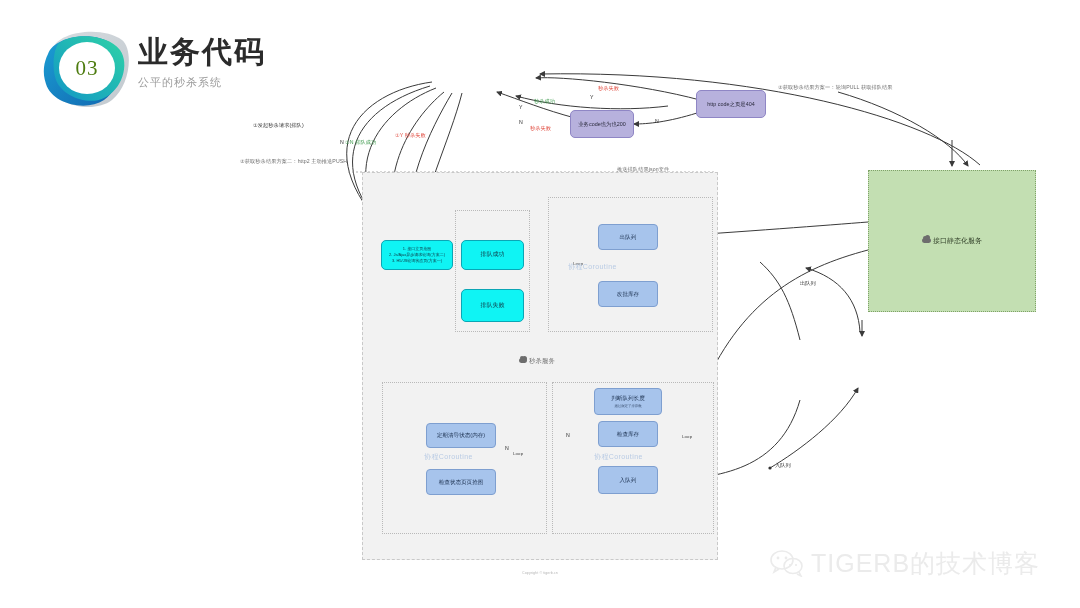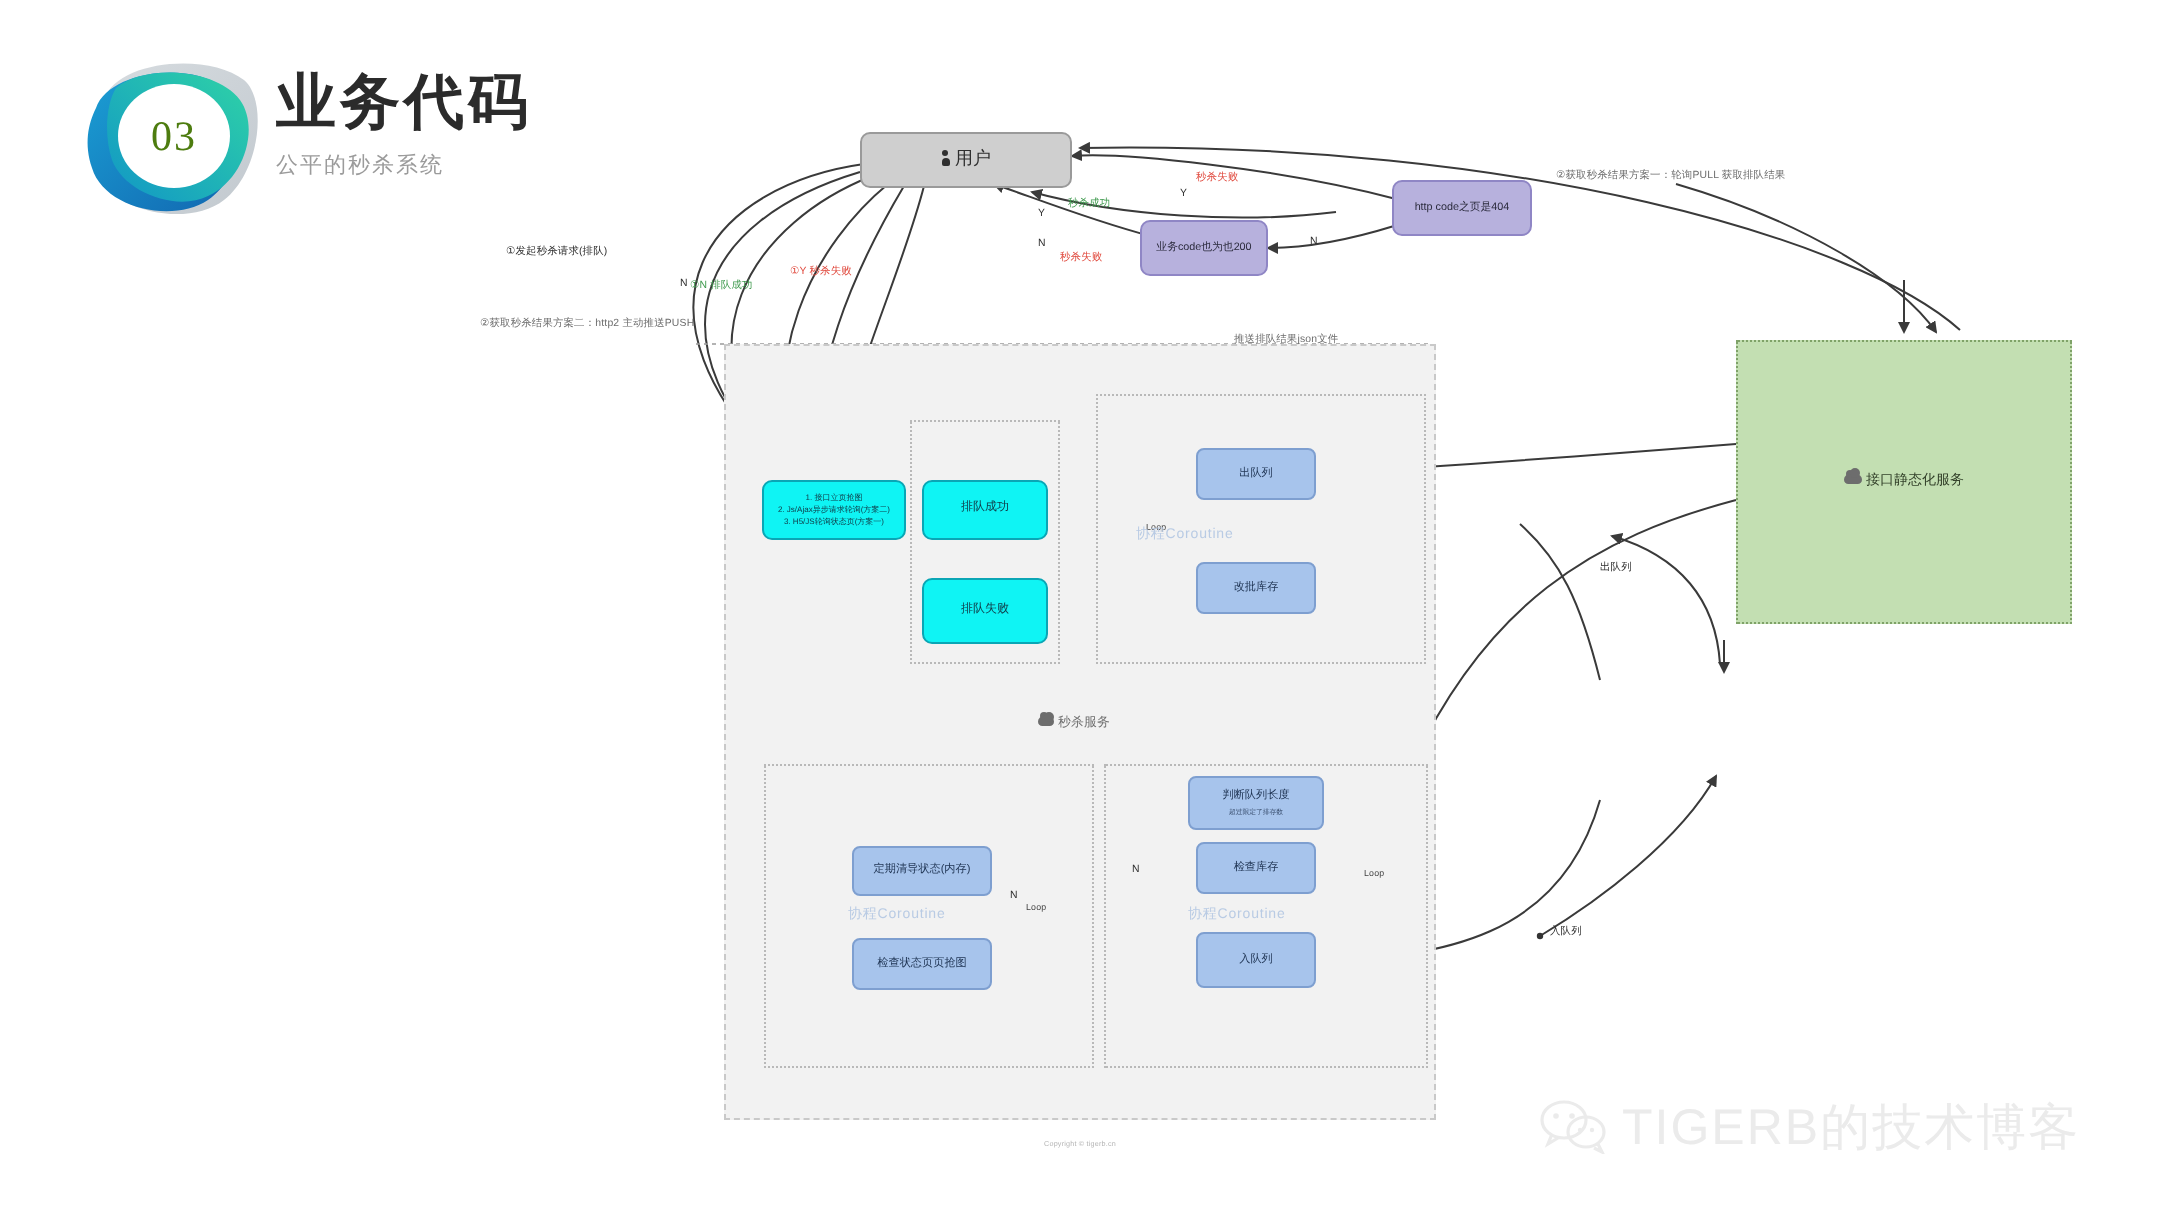--- a/index.html
+++ b/index.html
@@ -246,23 +246,20 @@
       <path d="M716,172 L716,186"></path>
     </g>
   </svg>
 
   <div class="dashcontainer filled" style="left:362px;top:172px;width:356px;height:388px;"></div>
   <div class="dashcontainer dotted" style="left:455px;top:210px;width:75px;height:122px;"></div>
   <div class="dashcontainer dotted" style="left:548px;top:197px;width:165px;height:135px;"></div>
   <div class="dashcontainer dotted" style="left:382px;top:382px;width:165px;height:152px;"></div>
   <div class="dashcontainer dotted" style="left:552px;top:382px;width:162px;height:152px;"></div>
 
-  <div class="node node-user" style="left:430px;top:66px;width:106px;height:28px;">
-    <span class="lbl"><span class="person"></span><span>用户</span></span>
-  </div>
 
   <div class="node node-purple" style="left:570px;top:110px;width:64px;height:28px;">
     <span class="lbl">业务code也为也200</span>
   </div>
 
   <div class="node node-purple" style="left:696px;top:90px;width:70px;height:28px;">
     <span class="lbl">http code之页是404</span>
   </div>
 
   <div class="node node-cyan small" style="left:381px;top:240px;width:72px;height:30px;">

